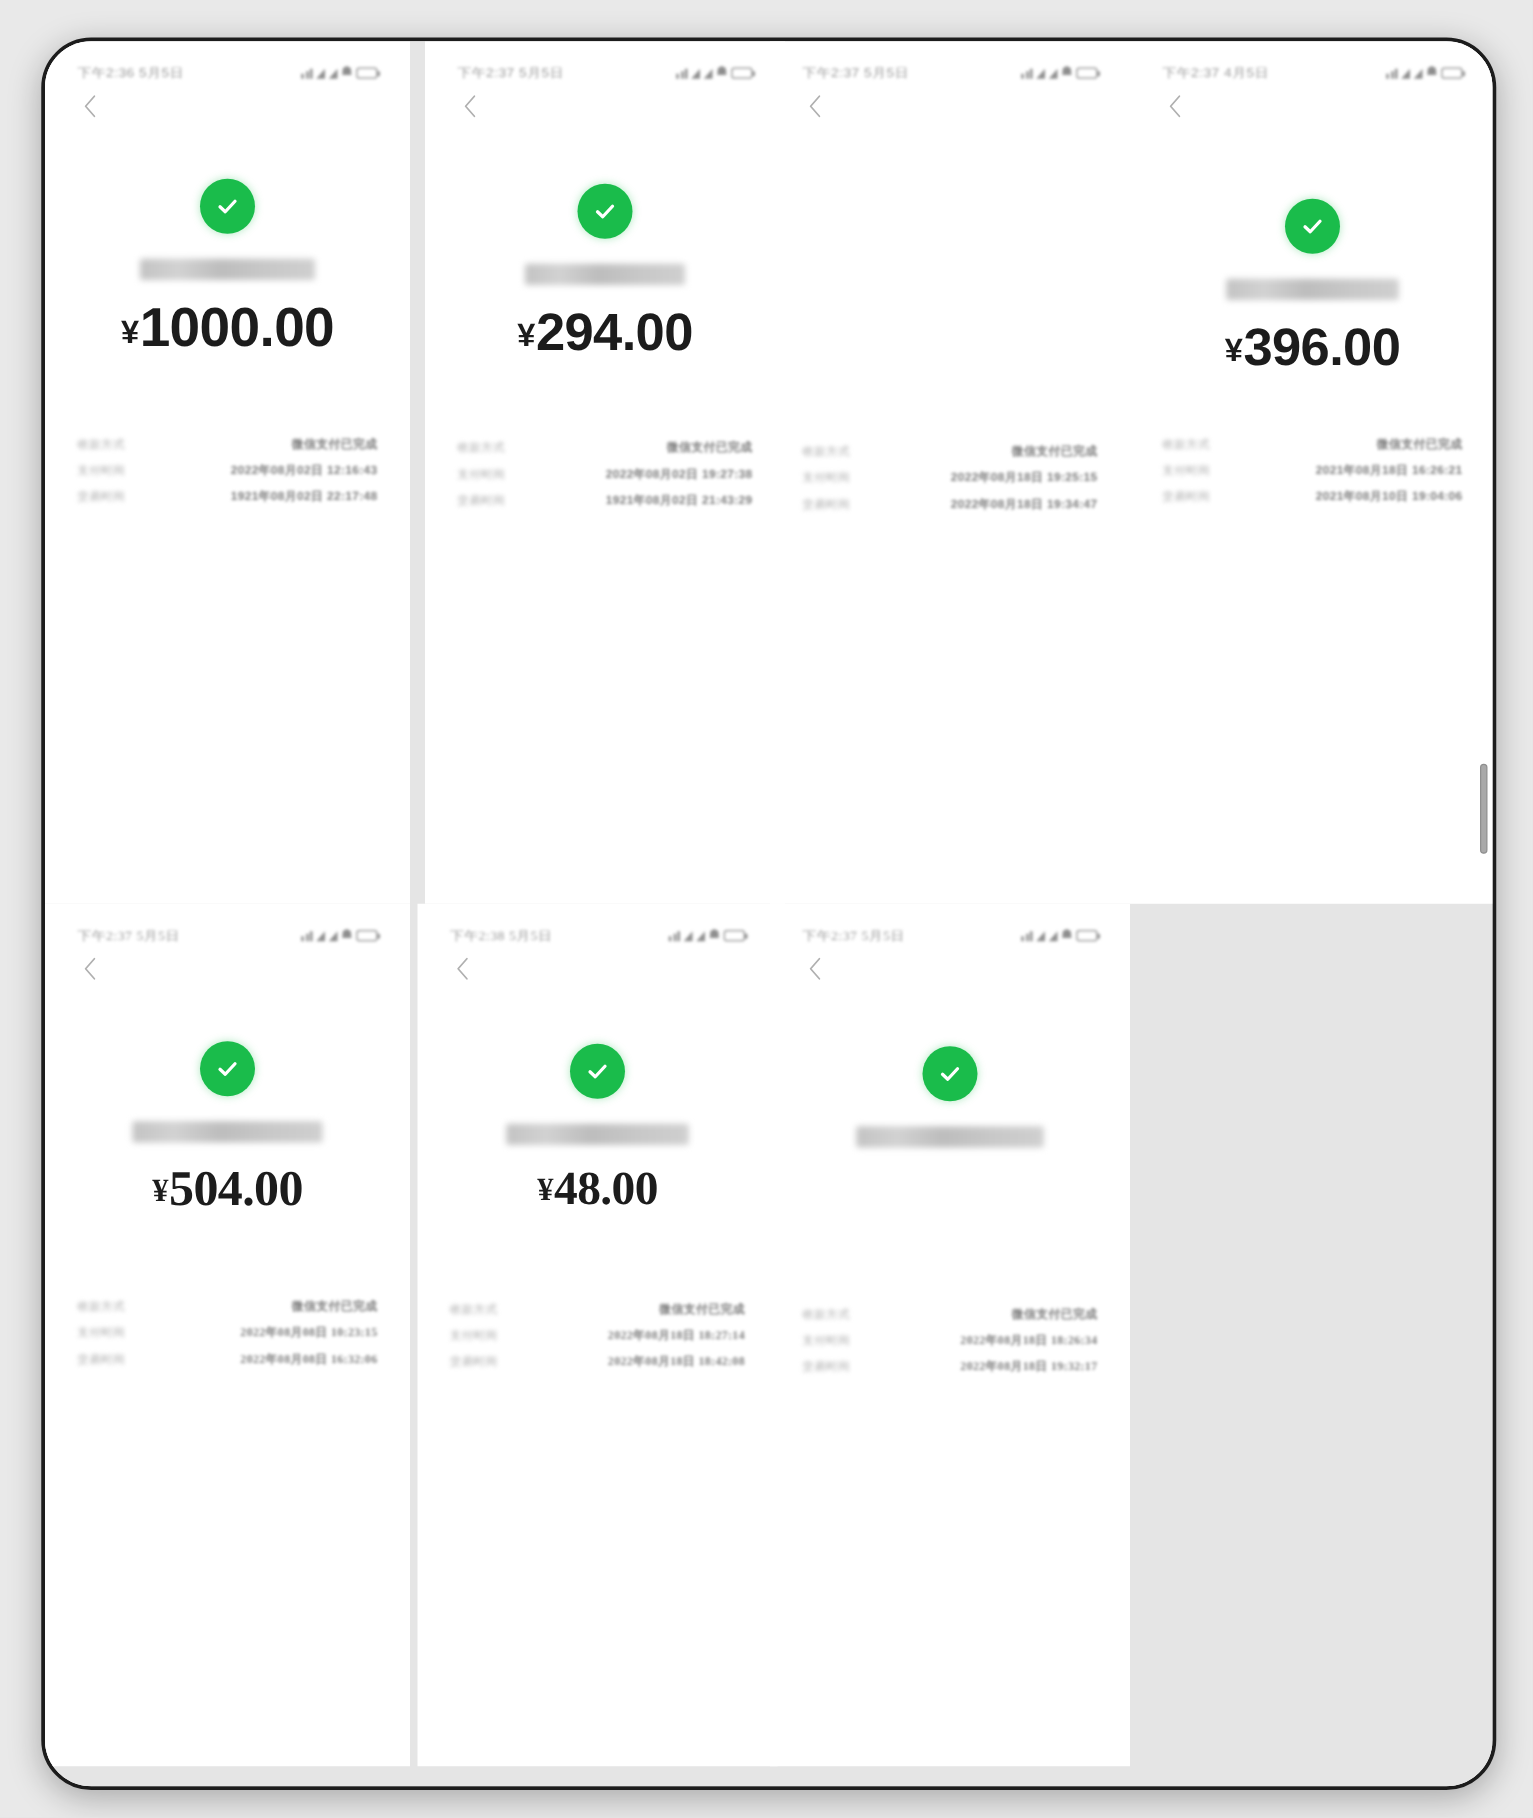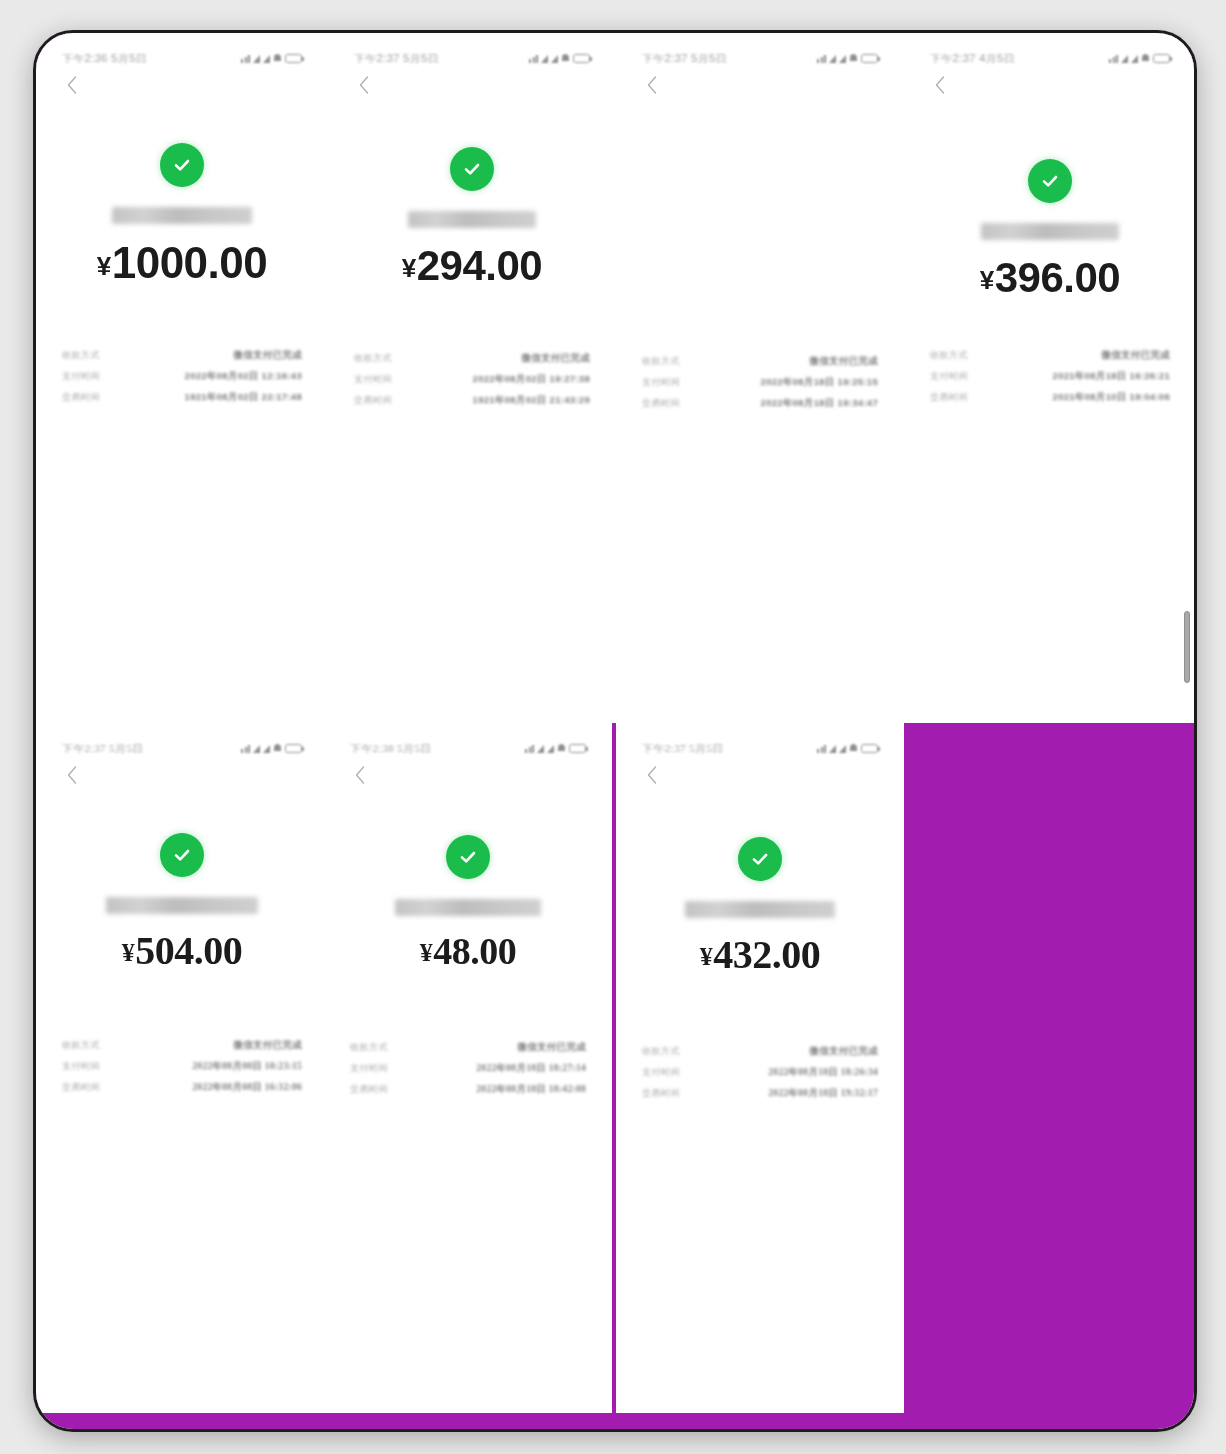--- a/index.html
+++ b/index.html
@@ -18,21 +18,21 @@
     width: 1164px; height: 1402px;
     border: 3px solid #1c1c1c;
     border-radius: 40px;
     background: #ffffff;
     overflow: hidden;
     box-shadow: 0 6px 26px rgba(0,0,0,0.28);
   }
   #device-screen {
     position: absolute;
     inset: 0;
-    background: #a21caf;
+    background: #e5e5e5;
     overflow: hidden;
     border-radius: 14px;
   }
 
   
   .panel-row { position: absolute; left: 0; width: 100%; }
   #row-1 { top: 0px;   height: 690px; }
   #row-2 { top: 690px; height: 690px; font-family: Liberation Serif, serif; }
 
   .panel {
@@ -233,21 +233,21 @@
             <div class="detail-row">
               <span class="detail-label">支付时间</span>
               <span class="detail-value">2022年08月02日 12:16:43</span>
             </div>
             <div class="detail-row">
               <span class="detail-label">交易时间</span>
               <span class="detail-value">1921年08月02日 22:17:48</span>
             </div>
           </div>
         </div>
-        <div class="panel" style="left: 292px; width: 288px; text-decoration: underline;">
+        <div class="panel" style="left: 304px; width: 288px; text-decoration: underline;">
           <div class="status-bar">
             <div class="status-clock">下午2:37 5月5日</div>
             <div class="status-icons">
               <div class="si-bars">
                 <i></i>
                 <i></i>
                 <i></i>
               </div>
               <div class="si-tri"></div>
               <div class="si-tri"></div>
@@ -408,21 +408,21 @@
             <div class="detail-row">
               <span class="detail-label">支付时间</span>
               <span class="detail-value">2022年08月08日 10:23:15</span>
             </div>
             <div class="detail-row">
               <span class="detail-label">交易时间</span>
               <span class="detail-value">2022年08月08日 16:32:06</span>
             </div>
           </div>
         </div>
-        <div class="panel" style="left: 288px; width: 288px;">
+        <div class="panel" style="left: 298px; width: 288px;">
           <div class="status-bar">
             <div class="status-clock">下午2:38 5月5日</div>
             <div class="status-icons">
               <div class="si-bars">
                 <i></i>
                 <i></i>
                 <i></i>
               </div>
               <div class="si-tri"></div>
               <div class="si-tri"></div>
@@ -483,21 +483,20 @@
           </div>
           <div class="success-body" style="top:114px">
             <div class="check-wrap">
               <div class="check-circle" style="background:#1abc4b">
                 <svg width="24" height="24" viewBox="0 0 24 24">
                   <path d="M6 12.4 L10.2 16.4 L18 8" fill="none" stroke="#ffffff" stroke-width="2.6" stroke-linecap="round" stroke-linejoin="round"></path>
                 </svg>
               </div>
             </div>
             <div class="redacted-title" style="width:150px" title="██████ █ ████████"></div>
-            <div class="amount" style="font-size:40px"><span class="yen">¥</span>432.00</div>
           </div>
           <div class="detail-list" style="top:318px">
             <div class="detail-row">
               <span class="detail-label">收款方式</span>
               <span class="detail-value">微信支付已完成</span>
             </div>
             <div class="detail-row">
               <span class="detail-label">支付时间</span>
               <span class="detail-value">2022年08月18日 18:26:34</span>
             </div>

